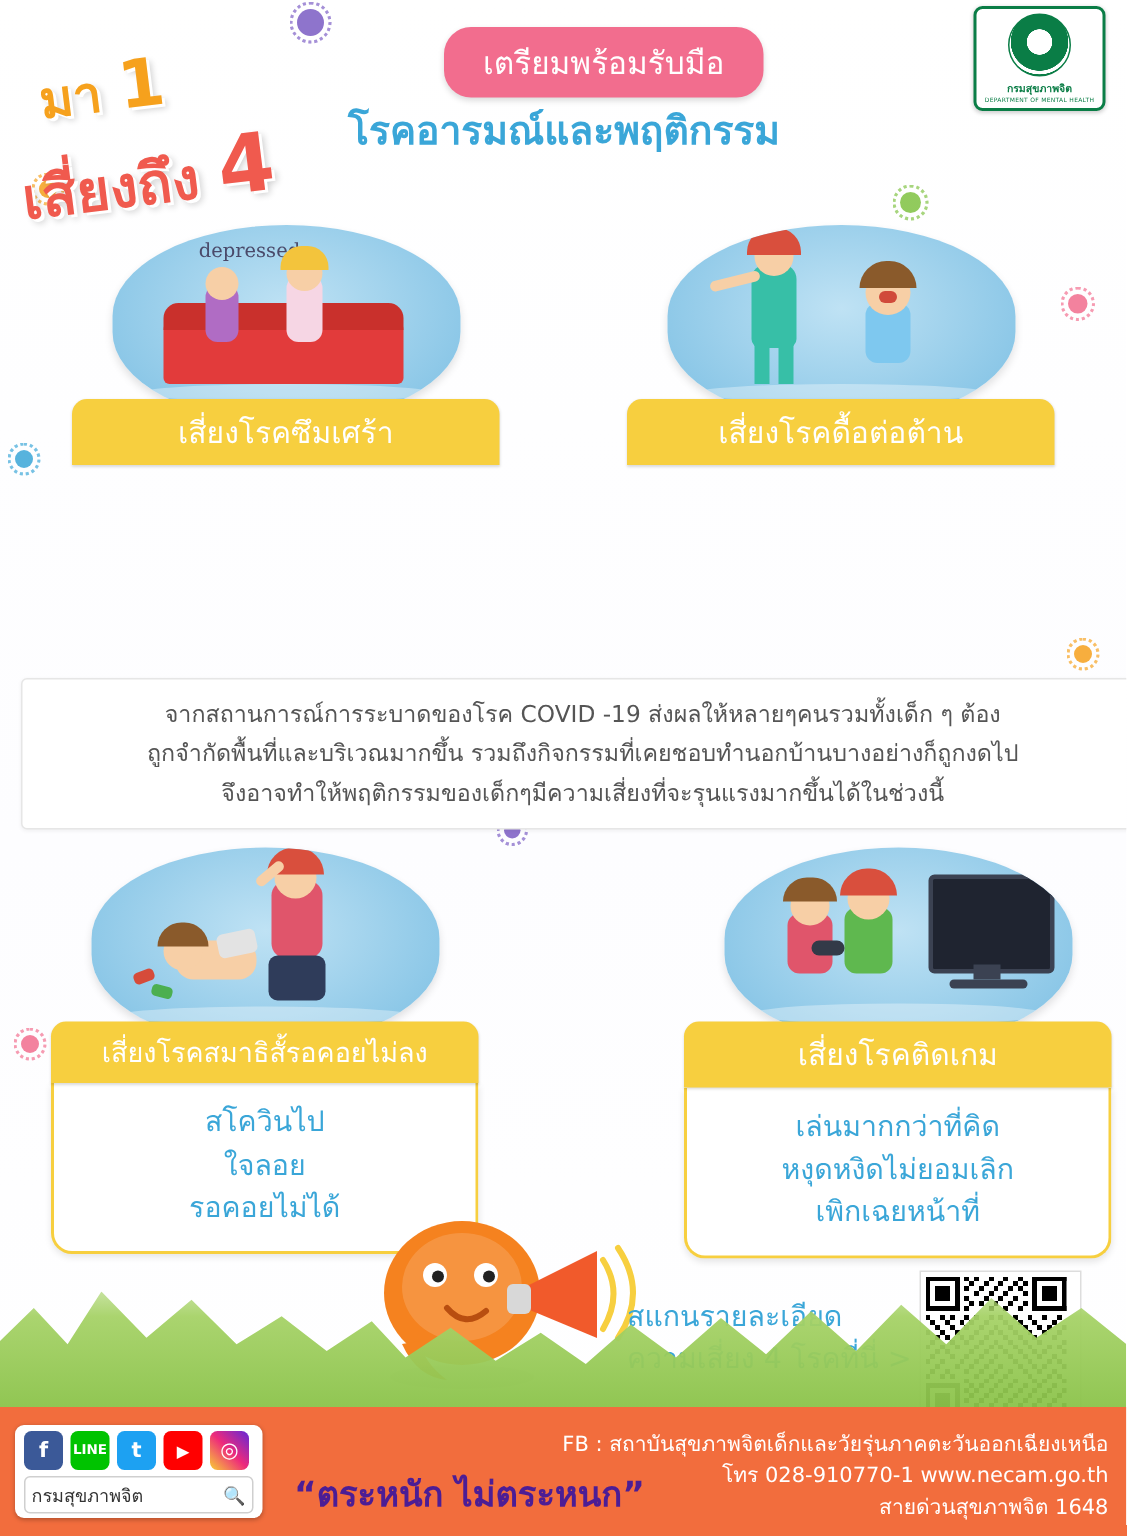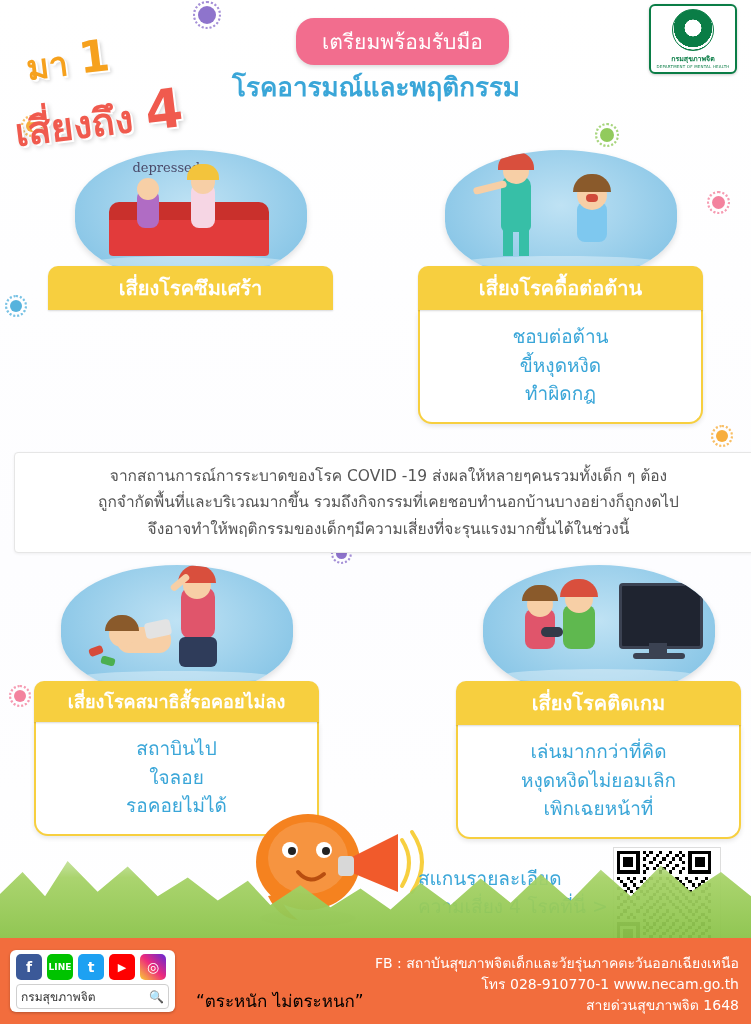--- a/index.html
+++ b/index.html
@@ -73,21 +73,21 @@
   .card{position:absolute;width:285px;}
   .card .art{
     width:232px;height:132px;margin:0 auto;
     border-radius:50%/46%;
     background:radial-gradient(ellipse at 50% 42%, #bfe2f4 0%, #8fc9e8 70%, #7abde2 100%);
     position:relative;overflow:hidden;
     box-shadow:0 3px 6px rgba(0,0,0,.12);
   }
   .card .title{
     position:relative;z-index:3;
-    background:#f7cf3f;color:#fff;font-size:20px;font-weight:bold;
+    background:#f7cf3f;color:#fff;font-size:20px;font-weight:normal;
     text-align:center;padding:6px 0;border-radius:10px 10px 0 0;
     box-shadow:0 1px 2px rgba(0,0,0,.15);
     margin-top:-16px;
   }
   .card .body{
     background:#ffffff;border:2px solid #f7cf3f;border-top:none;
     border-radius:0 0 14px 14px;
     color:#3aa6d8;font-size:19px;line-height:1.5;
     text-align:center;padding:12px 6px 14px;
     box-shadow:0 2px 5px rgba(0,0,0,.1);
@@ -147,21 +147,21 @@
   .stw{background:#1da1f2;}
   .syt{background:#ff0000;font-size:11px;}
   .sig{background:linear-gradient(45deg,#f9ce34,#ee2a7b,#6228d7);}
   .search-row{
     display:flex;align-items:center;justify-content:space-between;
     border:1px solid #cfcfcf;border-radius:4px;margin-top:4px;padding:2px 4px;
   }
   .search-row span{font-size:12px;color:#333;}
   .slogan{
     position:absolute;left:196px;bottom:10px;
-    color:#000000;font-size:17px;font-weight:normal;
+    color:#4c1d95;font-size:23px;font-weight:bold;
   }
   .contact{
     position:absolute;right:12px;bottom:8px;text-align:right;color:#fff;font-size:14px;line-height:1.5;
   }
 </style>
 </head>
 <body>
 
 <div id="poster">
 
@@ -217,25 +217,20 @@
       <div style="position:absolute;left:28px;top:34px;width:34px;height:7px;background:#f7cfa6;border-radius:4px;transform:rotate(-14deg);"></div>
       <div style="position:absolute;left:58px;top:80px;width:10px;height:26px;background:#37bfa7;"></div>
       <div style="position:absolute;left:74px;top:80px;width:10px;height:26px;background:#37bfa7;"></div>
       <div style="position:absolute;left:132px;top:52px;width:30px;height:40px;background:#7ec8ef;border-radius:8px;"></div>
       <div style="position:absolute;left:132px;top:30px;width:30px;height:30px;background:#f7cfa6;border-radius:50%;"></div>
       <div style="position:absolute;left:128px;top:24px;width:38px;height:18px;background:#8a5a2b;border-radius:18px 18px 0 0;"></div>
       <div style="position:absolute;left:141px;top:44px;width:12px;height:8px;background:#d04a3a;border-radius:6px;"></div>
       <div style="position:absolute;left:18px;top:106px;width:196px;height:12px;background:rgba(255,255,255,.35);border-radius:50%;"></div>
     </div>
     <div class="title">เสี่ยงโรคดื้อต่อต้าน</div>
-    <div class="body">
-      <div>ชอบต่อต้าน</div>
-      <div>ขี้หงุดหงิด</div>
-      <div>ทำผิดกฎ</div>
-    </div>
   </div>
 
   <div class="para">
     <div>จากสถานการณ์การระบาดของโรค COVID -19 ส่งผลให้หลายๆคนรวมทั้งเด็ก ๆ ต้อง</div>
     <div>ถูกจำกัดพื้นที่และบริเวณมากขึ้น รวมถึงกิจกรรมที่เคยชอบทำนอกบ้านบางอย่างก็ถูกงดไป</div>
     <div>จึงอาจทำให้พฤติกรรมของเด็กๆมีความเสี่ยงที่จะรุนแรงมากขึ้นได้ในช่วงนี้</div>
   </div>
 
   <div class="card" id="card-adhd">
     <div class="art">
@@ -247,21 +242,21 @@
       <div style="position:absolute;left:56px;top:62px;width:54px;height:26px;background:#f7cfa6;border-radius:12px;"></div>
       <div style="position:absolute;left:48px;top:56px;width:26px;height:26px;background:#f7cfa6;border-radius:50%;"></div>
       <div style="position:absolute;left:44px;top:50px;width:34px;height:16px;background:#8a5a2b;border-radius:16px 16px 0 0;"></div>
       <div style="position:absolute;left:84px;top:56px;width:26px;height:16px;background:#e3e3e3;border-radius:4px;transform:rotate(-12deg);"></div>
       <div style="position:absolute;left:28px;top:82px;width:14px;height:8px;background:#d64b3a;border-radius:3px;transform:rotate(-20deg);"></div>
       <div style="position:absolute;left:40px;top:92px;width:14px;height:8px;background:#4caf50;border-radius:3px;transform:rotate(15deg);"></div>
       <div style="position:absolute;left:18px;top:106px;width:196px;height:12px;background:rgba(255,255,255,.35);border-radius:50%;"></div>
     </div>
     <div class="title" style="font-size:18px;">เสี่ยงโรคสมาธิสั้รอคอยไม่ลง</div>
     <div class="body">
-      <div>สถาบินไป</div>
+      <div>สโควินไป</div>
       <div>ใจลอย</div>
       <div>รอคอยไม่ได้</div>
     </div>
   </div>
 
   <div class="card" id="card-game">
     <div class="art">
       <div style="position:absolute;left:136px;top:18px;width:78px;height:60px;background:#1f2430;border:3px solid #3b4252;border-radius:4px;"></div>
       <div style="position:absolute;left:166px;top:78px;width:18px;height:10px;background:#3b4252;"></div>
       <div style="position:absolute;left:150px;top:88px;width:52px;height:6px;background:#3b4252;border-radius:3px;"></div>

